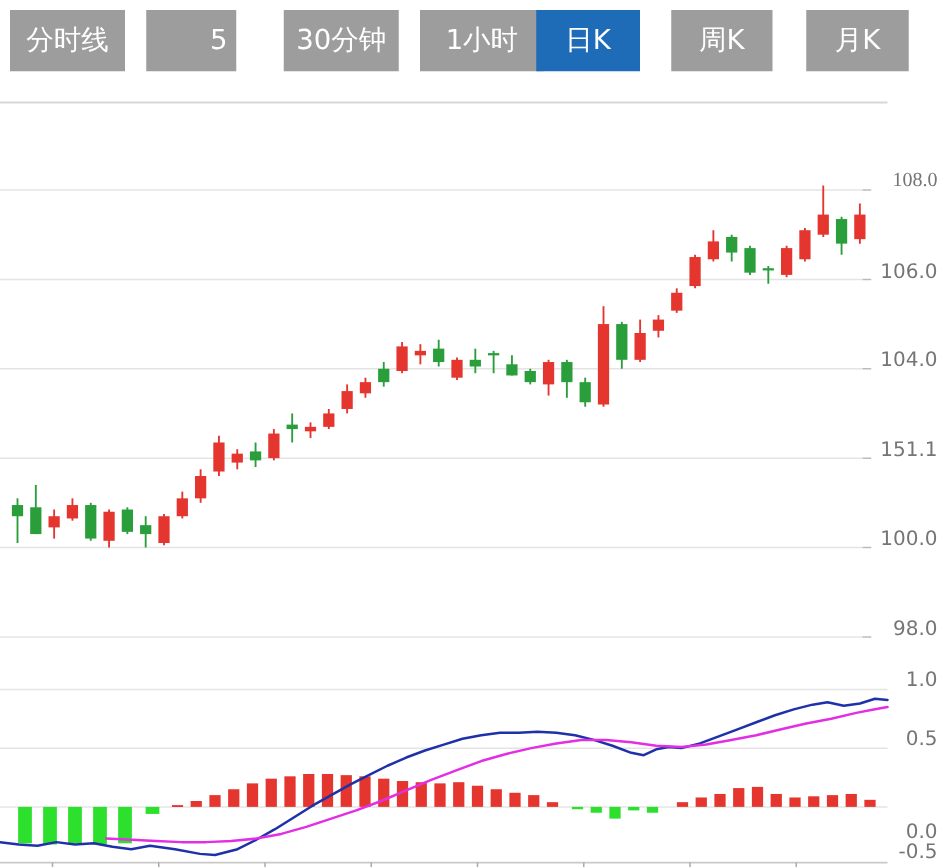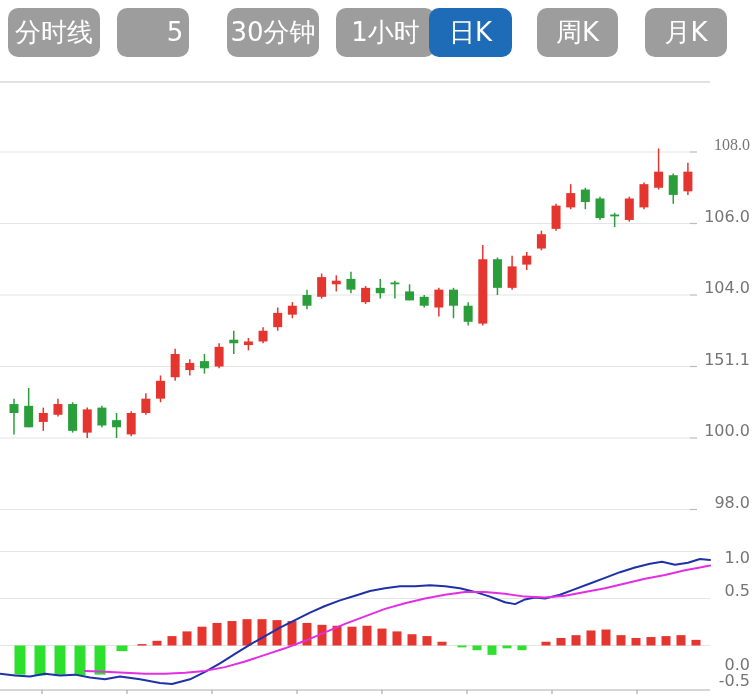--- a/index.html
+++ b/index.html
@@ -1,38 +1,38 @@
 <!DOCTYPE html>
 <html><head>
 <meta charset="utf-8">
 <style>
   html,body{margin:0;padding:0;background:#ffffff;}
   #app{position:relative;width:755px;height:694px;background:#fff;overflow:hidden;
        font-family:"DejaVu Sans","Liberation Sans",sans-serif;}
   
   .tab{position:absolute;top:8px;height:49px;border:none;color:#ffffff;
-       background:#9d9d9d;font-size:26px;line-height:49px;text-align:center;
-       padding:0;border-radius:10px;cursor:pointer;
+       background:#9d9d9d;font-size:22px;line-height:49px;text-align:center;
+       padding:0;border-radius:0;cursor:pointer;
        font-family:"DejaVu Sans","Liberation Sans",sans-serif;}
   .tab.active{background:#1e6bb8;}
   .t0{left:8px;width:92px;}
   .t1{left:117px;width:72px;padding-left:44px;}
   .t2{left:227px;width:92px;}
   .t3{left:336px;width:99px;}
   .t4{left:429px;width:83px;}
   .t5{left:537px;width:81px;}
   .t6{left:645px;width:82px;}
   
   #chartsvg{position:absolute;left:0;top:0;width:755px;height:694px;}
   
   .alabel{position:absolute;left:698px;width:52px;text-align:right;
           font-size:16px;color:#757575;height:18px;line-height:18px;}
   .p0{top:136px;font-family:Liberation Serif, serif;} .p1{top:208px;} .p2{top:279px;} .p3{top:351px;}
   .p4{top:422px;} .p5{top:494px;}
-  .m0{top:535px;margin-top:14px;} .m1{top:582px;} .m2{top:656px;} .m3{top:672px;text-align:right;}
+  .m0{top:535px;} .m1{top:582px;} .m2{top:656px;} .m3{top:672px;text-align:right;}
 </style>
 </head>
 <body>
 
 <div id="app">
 
   <div>
     <button class="tab t0">分时线</button>
     <button class="tab t1">5分钟</button>
     <button class="tab t2">30分钟</button>

